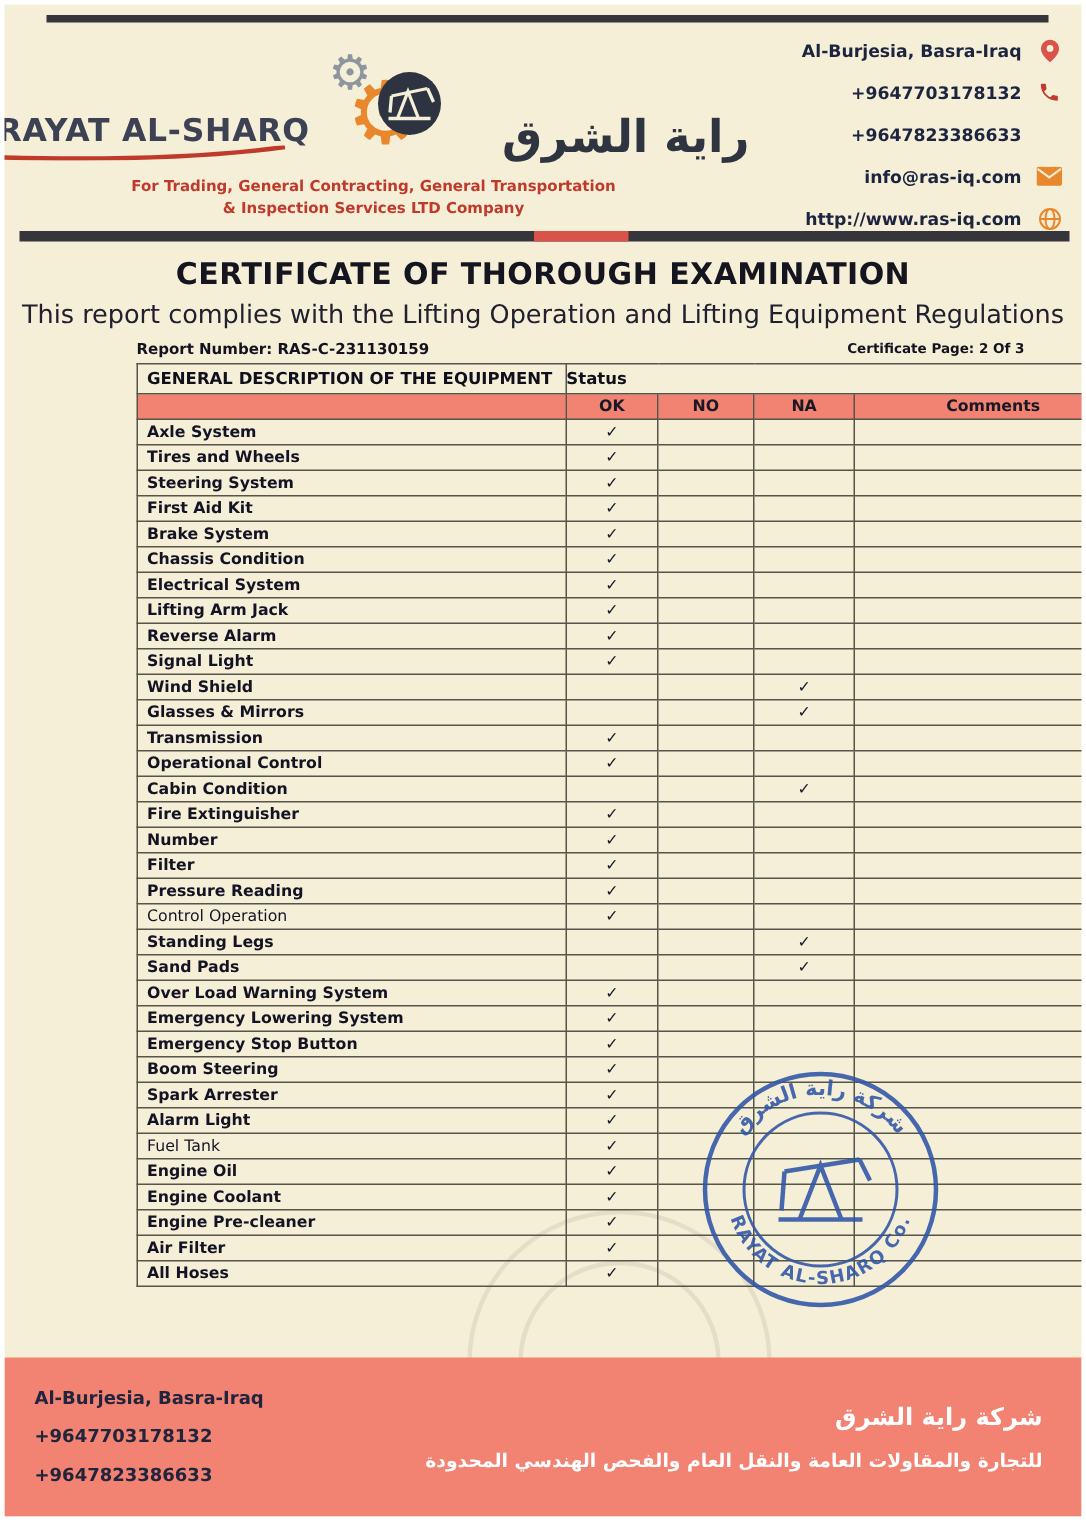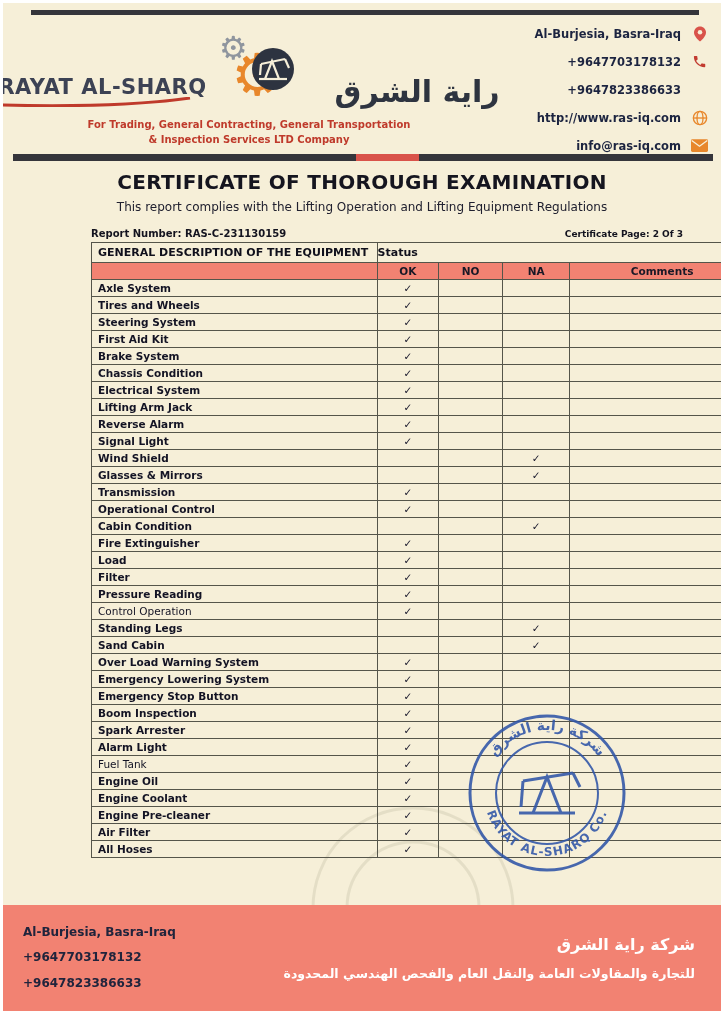--- a/index.html
+++ b/index.html
@@ -58,26 +58,26 @@
   .contact-text { font-size:11.5px; font-weight:bold; color:var(--text-dark, #1c2440); }
   .contact-icon { width:19px; display:flex; justify-content:center; align-items:center; }
   
   .title {
     position:absolute; top:167px; left:0; width:100%;
     text-align:center; font-size:20px; font-weight:bold;
     color:#15151f; letter-spacing:.3px;
   }
   .subtitle {
     position:absolute; top:197px; left:0; width:100%;
-    text-align:center; font-size:12px; font-weight:500; color:#20202f;
+    text-align:center; font-size:17px; font-weight:500; color:#20202f;
   }
   
   .report-line {
     position:absolute; top:225px; left:88px; width:592px;
-    display:flex; justify-content:space-between; align-items:center;
+    display:flex; justify-content:space-between; align-items:flex-start;
   }
   .report-number { font-size:10px; font-weight:bold; color:#13131f; }
   .certificate-page { font-size:9px; font-weight:bold; color:#13131f; }
   
   .table-wrap { position:absolute; top:239px; left:88px; width:664px; z-index:1; }
   table { border-collapse:collapse; width:100%; border:1.5px solid #3c3c34; }
   th, td { border:1px solid #55554a; }
   .desc-h {
     font-size:11px; font-weight:bold; text-align:left; padding:3px 6px;
     color:#10101c;
@@ -164,35 +164,35 @@
             <svg width="15" height="15" viewBox="0 0 24 24">
                 <path d="M6.6 10.8c1.4 2.8 3.8 5.1 6.6 6.6l2.2-2.2c.3-.3.7-.4 1-.2 1.2.4 2.5.6 3.8.6.6 0 1 .4 1 1V20c0 .6-.4 1-1 1C10.6 21 3 13.4 3 4c0-.6.4-1 1-1h3.5c.6 0 1 .4 1 1 0 1.3.2 2.6.6 3.8.1.3 0 .7-.2 1l-2.3 2z" fill="#c23b30"></path>
               </svg>
           </span>
         </div>
         <div class="contact-row">
           <span class="contact-text">+9647823386633</span>
           <span class="contact-icon"></span>
         </div>
         <div class="contact-row">
+          <span class="contact-text">info@ras-iq.com</span>
+          <span class="contact-icon">
+            <svg width="17" height="13" viewBox="0 0 24 18">
+                <rect width="24" height="18" rx="2" fill="#e8872b"></rect>
+                <path d="M1 2l11 8L23 2" stroke="#f6efd8" stroke-width="2" fill="none"></path>
+              </svg>
+          </span>
+        </div>
+        <div class="contact-row">
           <span class="contact-text">http://www.ras-iq.com</span>
           <span class="contact-icon">
             <svg width="16" height="16" viewBox="0 0 24 24" fill="none" stroke="#e8872b" stroke-width="2">
                 <circle cx="12" cy="12" r="10"></circle>
                 <ellipse cx="12" cy="12" rx="4.5" ry="10"></ellipse>
                 <line x1="2" y1="12" x2="22" y2="12"></line>
-              </svg>
-          </span>
-        </div>
-        <div class="contact-row">
-          <span class="contact-text">info@ras-iq.com</span>
-          <span class="contact-icon">
-            <svg width="17" height="13" viewBox="0 0 24 18">
-                <rect width="24" height="18" rx="2" fill="#e8872b"></rect>
-                <path d="M1 2l11 8L23 2" stroke="#f6efd8" stroke-width="2" fill="none"></path>
               </svg>
           </span>
         </div>
       </div>
     </div>
 
     <div class="midbar">
         <span class="red-seg"></span>
       </div>
 
@@ -336,21 +336,21 @@
               <td class="c-comment"></td>
             </tr>
             <tr>
               <td class="c-label">Fire Extinguisher</td>
               <td class="c-mark">✓</td>
               <td class="c-mark"></td>
               <td class="c-mark"></td>
               <td class="c-comment"></td>
             </tr>
             <tr>
-              <td class="c-label">Load</td>
+              <td class="c-label">Number</td>
               <td class="c-mark">✓</td>
               <td class="c-mark"></td>
               <td class="c-mark"></td>
               <td class="c-comment"></td>
             </tr>
             <tr>
               <td class="c-label">Filter</td>
               <td class="c-mark">✓</td>
               <td class="c-mark"></td>
               <td class="c-mark"></td>
@@ -371,21 +371,21 @@
               <td class="c-comment"></td>
             </tr>
             <tr>
               <td class="c-label">Standing Legs</td>
               <td class="c-mark"></td>
               <td class="c-mark"></td>
               <td class="c-mark">✓</td>
               <td class="c-comment"></td>
             </tr>
             <tr>
-              <td class="c-label">Sand Cabin</td>
+              <td class="c-label">Sand Pads</td>
               <td class="c-mark"></td>
               <td class="c-mark"></td>
               <td class="c-mark">✓</td>
               <td class="c-comment"></td>
             </tr>
             <tr>
               <td class="c-label">Over Load Warning System</td>
               <td class="c-mark">✓</td>
               <td class="c-mark"></td>
               <td class="c-mark"></td>
@@ -399,21 +399,21 @@
               <td class="c-comment"></td>
             </tr>
             <tr>
               <td class="c-label">Emergency Stop Button</td>
               <td class="c-mark">✓</td>
               <td class="c-mark"></td>
               <td class="c-mark"></td>
               <td class="c-comment"></td>
             </tr>
             <tr>
-              <td class="c-label">Boom Inspection</td>
+              <td class="c-label">Boom Steering</td>
               <td class="c-mark">✓</td>
               <td class="c-mark"></td>
               <td class="c-mark"></td>
               <td class="c-comment"></td>
             </tr>
             <tr>
               <td class="c-label">Spark Arrester</td>
               <td class="c-mark">✓</td>
               <td class="c-mark"></td>
               <td class="c-mark"></td>

